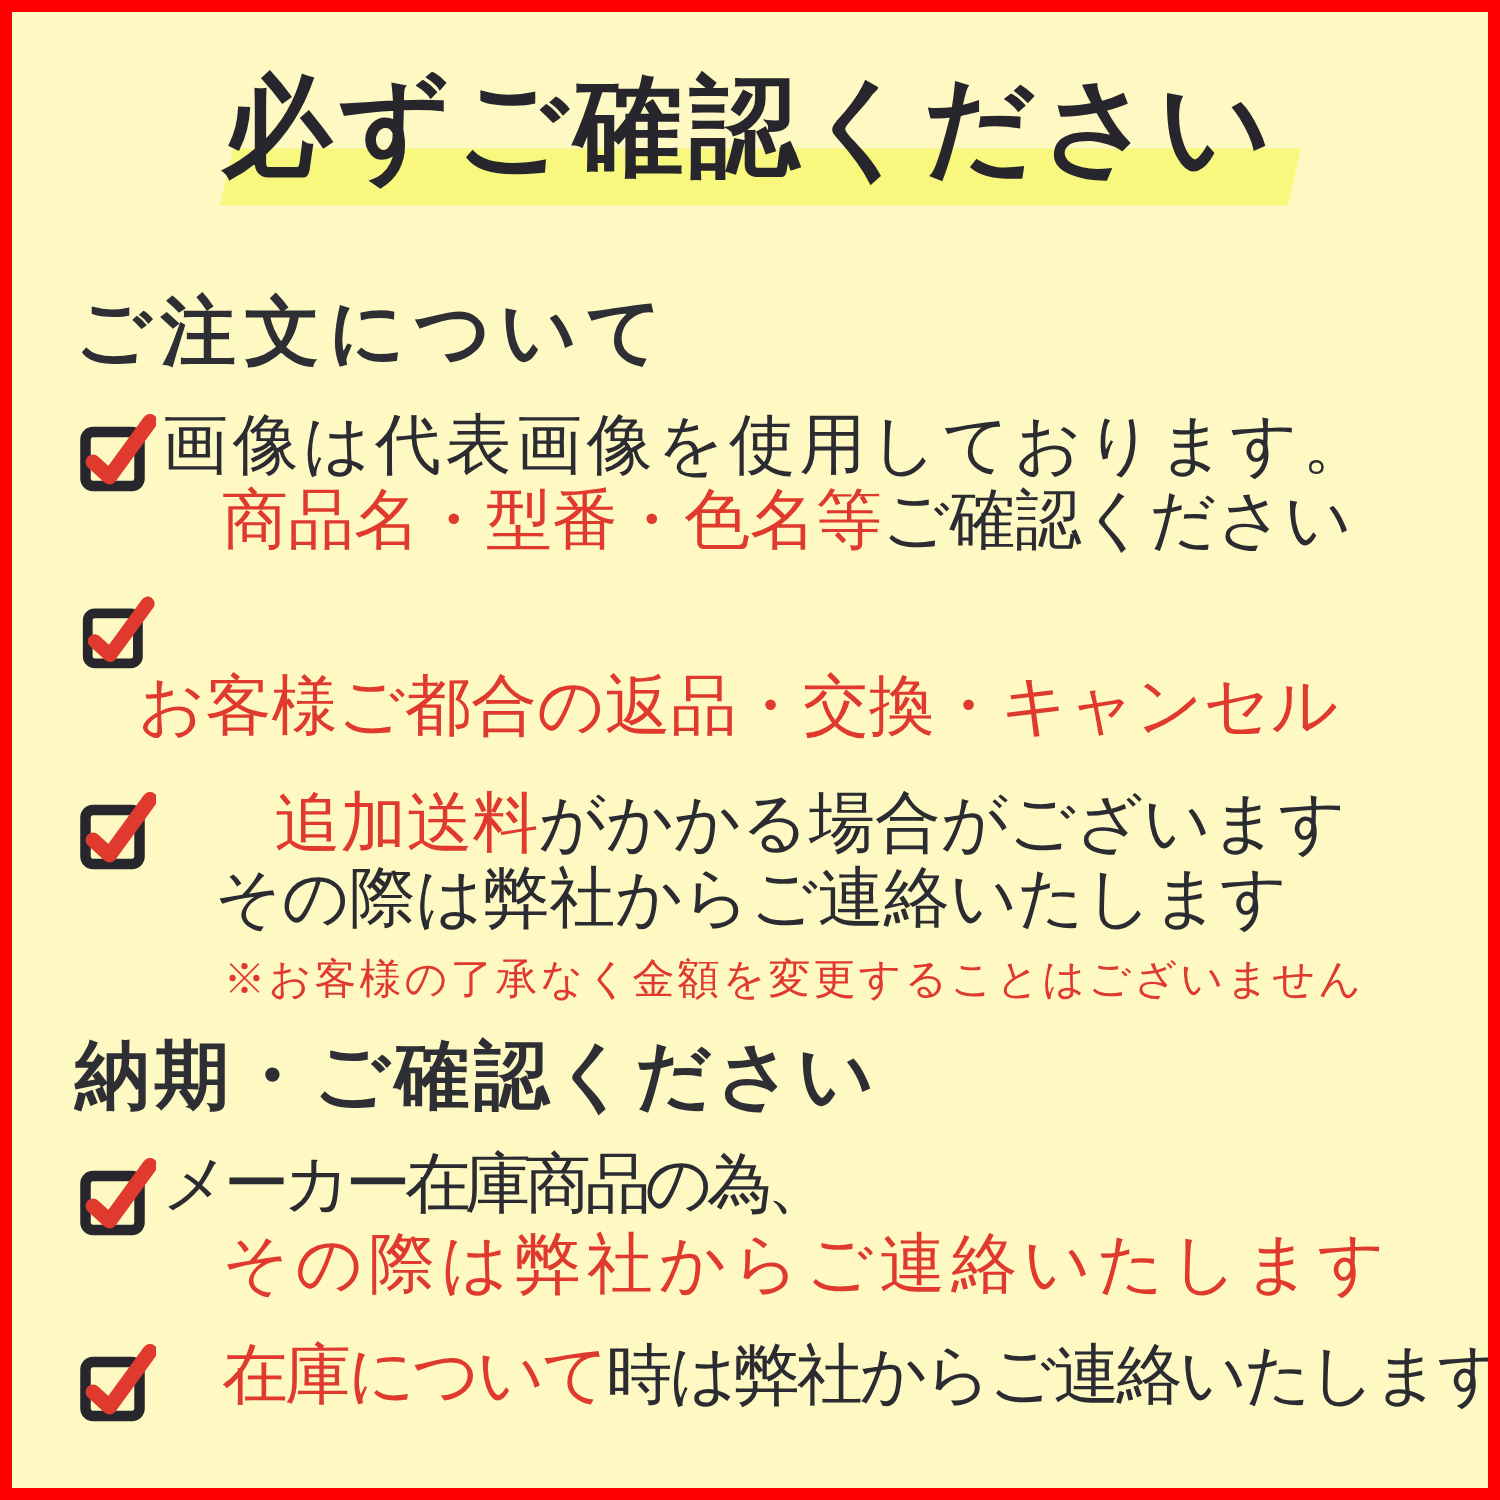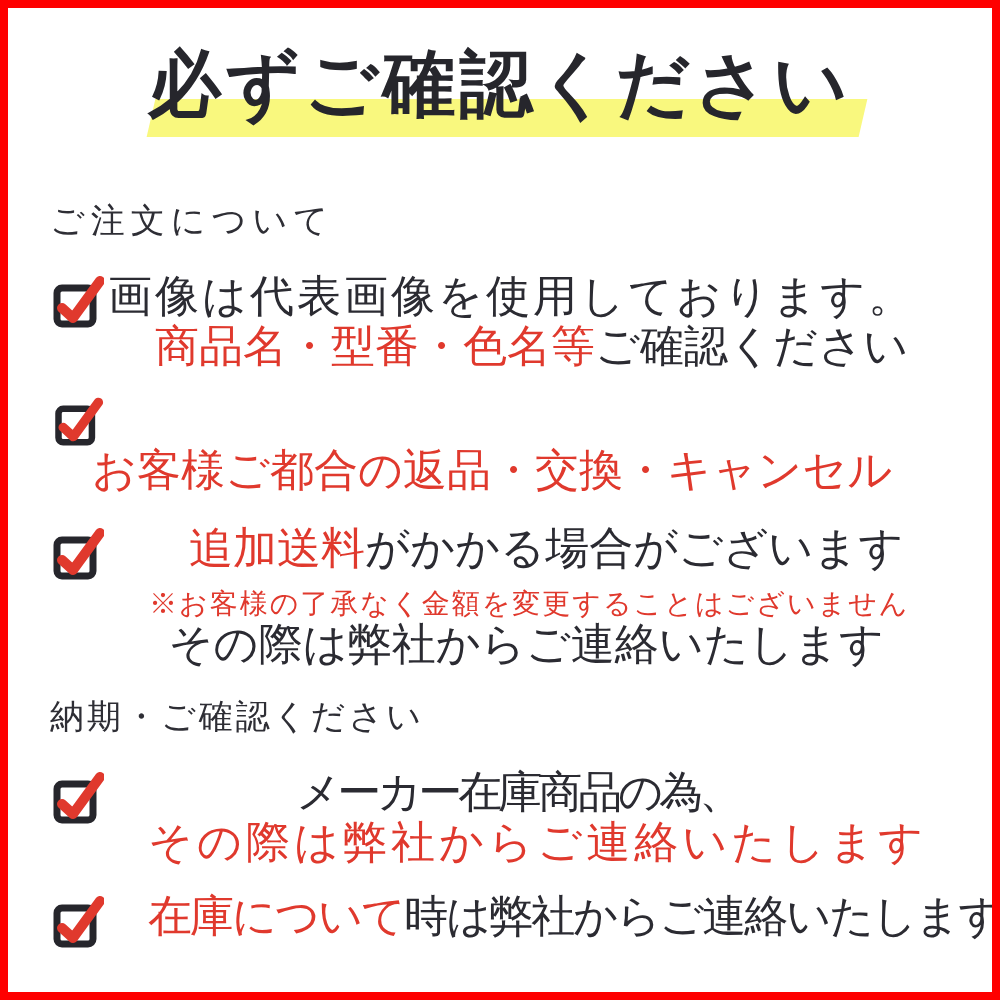--- a/index.html
+++ b/index.html
@@ -1,61 +1,61 @@
 <!DOCTYPE html>
 <html><head>
 <meta charset="utf-8">
 <style>
   html,body{margin:0;padding:0;background:#e9e9e9;}
   .page{
     position:relative;
     width:1000px;height:1000px;
     box-sizing:border-box;
-    background:#ffffff;
+    background:#fef9c3;
     border:8px solid #fe0000;
     overflow:hidden;
     font-family:"Liberation Serif","DejaVu Serif",serif;
     color:#2b2b32;
   }
   
   .title-block{position:absolute;left:0;top:0;width:100%;height:160px;}
   .title-highlight{
     position:absolute;left:143px;top:91px;width:712px;height:38px;
     background:#f9f87e;transform:skewX(-13deg);
   }
   .title{
     position:absolute;left:0;top:28px;width:100%;margin:0;
     text-align:center;font-size:73px;font-weight:bold;
     letter-spacing:4px;color:#26262c;z-index:1;
   }
   
   .section-heading{
     position:absolute;left:42px;margin:0;
-    font-size:34px;font-weight:normal;color:#2e2e35;line-height:58px;
+    font-size:50px;font-weight:bold;color:#2e2e35;line-height:58px;
   }
   .h-orders{top:184px;letter-spacing:6px;}
   .h-stock{top:680px;letter-spacing:3px;}
   
-  .item{position:absolute;left:44px;display:flex;align-items:flex-start;text-align:center;}
+  .item{position:absolute;left:44px;display:flex;align-items:flex-start;}
   .checkbox{width:52px;height:56px;flex:0 0 52px;margin-right:4px;}
   .checkbox rect{fill:none;stroke:#26262c;stroke-width:7;}
   .checkbox path{fill:none;stroke:#e0392d;stroke-width:10;stroke-linecap:round;stroke-linejoin:round;}
   .i1{top:264px;}
   .i2{top:386px;flex-direction:column;}
   .i3{top:516px;gap:35px;}
   .i4{top:760px;}
   .i5{top:884px;}
   .lines{display:block;}
   .line{font-size:44px;line-height:50px;white-space:nowrap;}
   .dark{color:#2b2b32;}
   .red{color:#e0392d;margin-left:40px;}
   .ls3{letter-spacing:3px;}
   .ls4{letter-spacing:4px;}
   .lsn2{letter-spacing:-2px;}
-  .lsn4{letter-spacing:-4px;}
+  .lsn4{letter-spacing:-4px;font-family:Liberation Mono, monospace;}
   .note{
     font-size:28px;line-height:32px;letter-spacing:2px;
     margin-top:14px;padding-left:6px;color:#e0392d;
   }
 </style>
 </head>
 <body>
 
 <div class="page">
 
@@ -87,22 +87,22 @@
     </div>
   </div>
 
   <div class="item i3">
     <svg class="checkbox" viewBox="0 0 52 56">
       <rect x="5" y="16" width="36" height="36" rx="5"></rect>
       <path d="M10 36 L21 46 L48 9"></path>
     </svg>
     <div class="lines">
       <div class="line"><span class="red">追加送料</span><span class="dark">がかかる場合がございます</span></div>
+      <div class="line"><span class="dark">その際は弊社からご連絡いたします</span></div>
       <div class="line note">※お客様の了承なく金額を変更することはございません</div>
-      <div class="line"><span class="dark">その際は弊社からご連絡いたします</span></div>
     </div>
   </div>
 
   <h2 class="section-heading h-stock">納期・ご確認ください</h2>
 
   <div class="item i4">
     <svg class="checkbox" viewBox="0 0 52 56">
       <rect x="5" y="16" width="36" height="36" rx="5"></rect>
       <path d="M10 36 L21 46 L48 9"></path>
     </svg>

